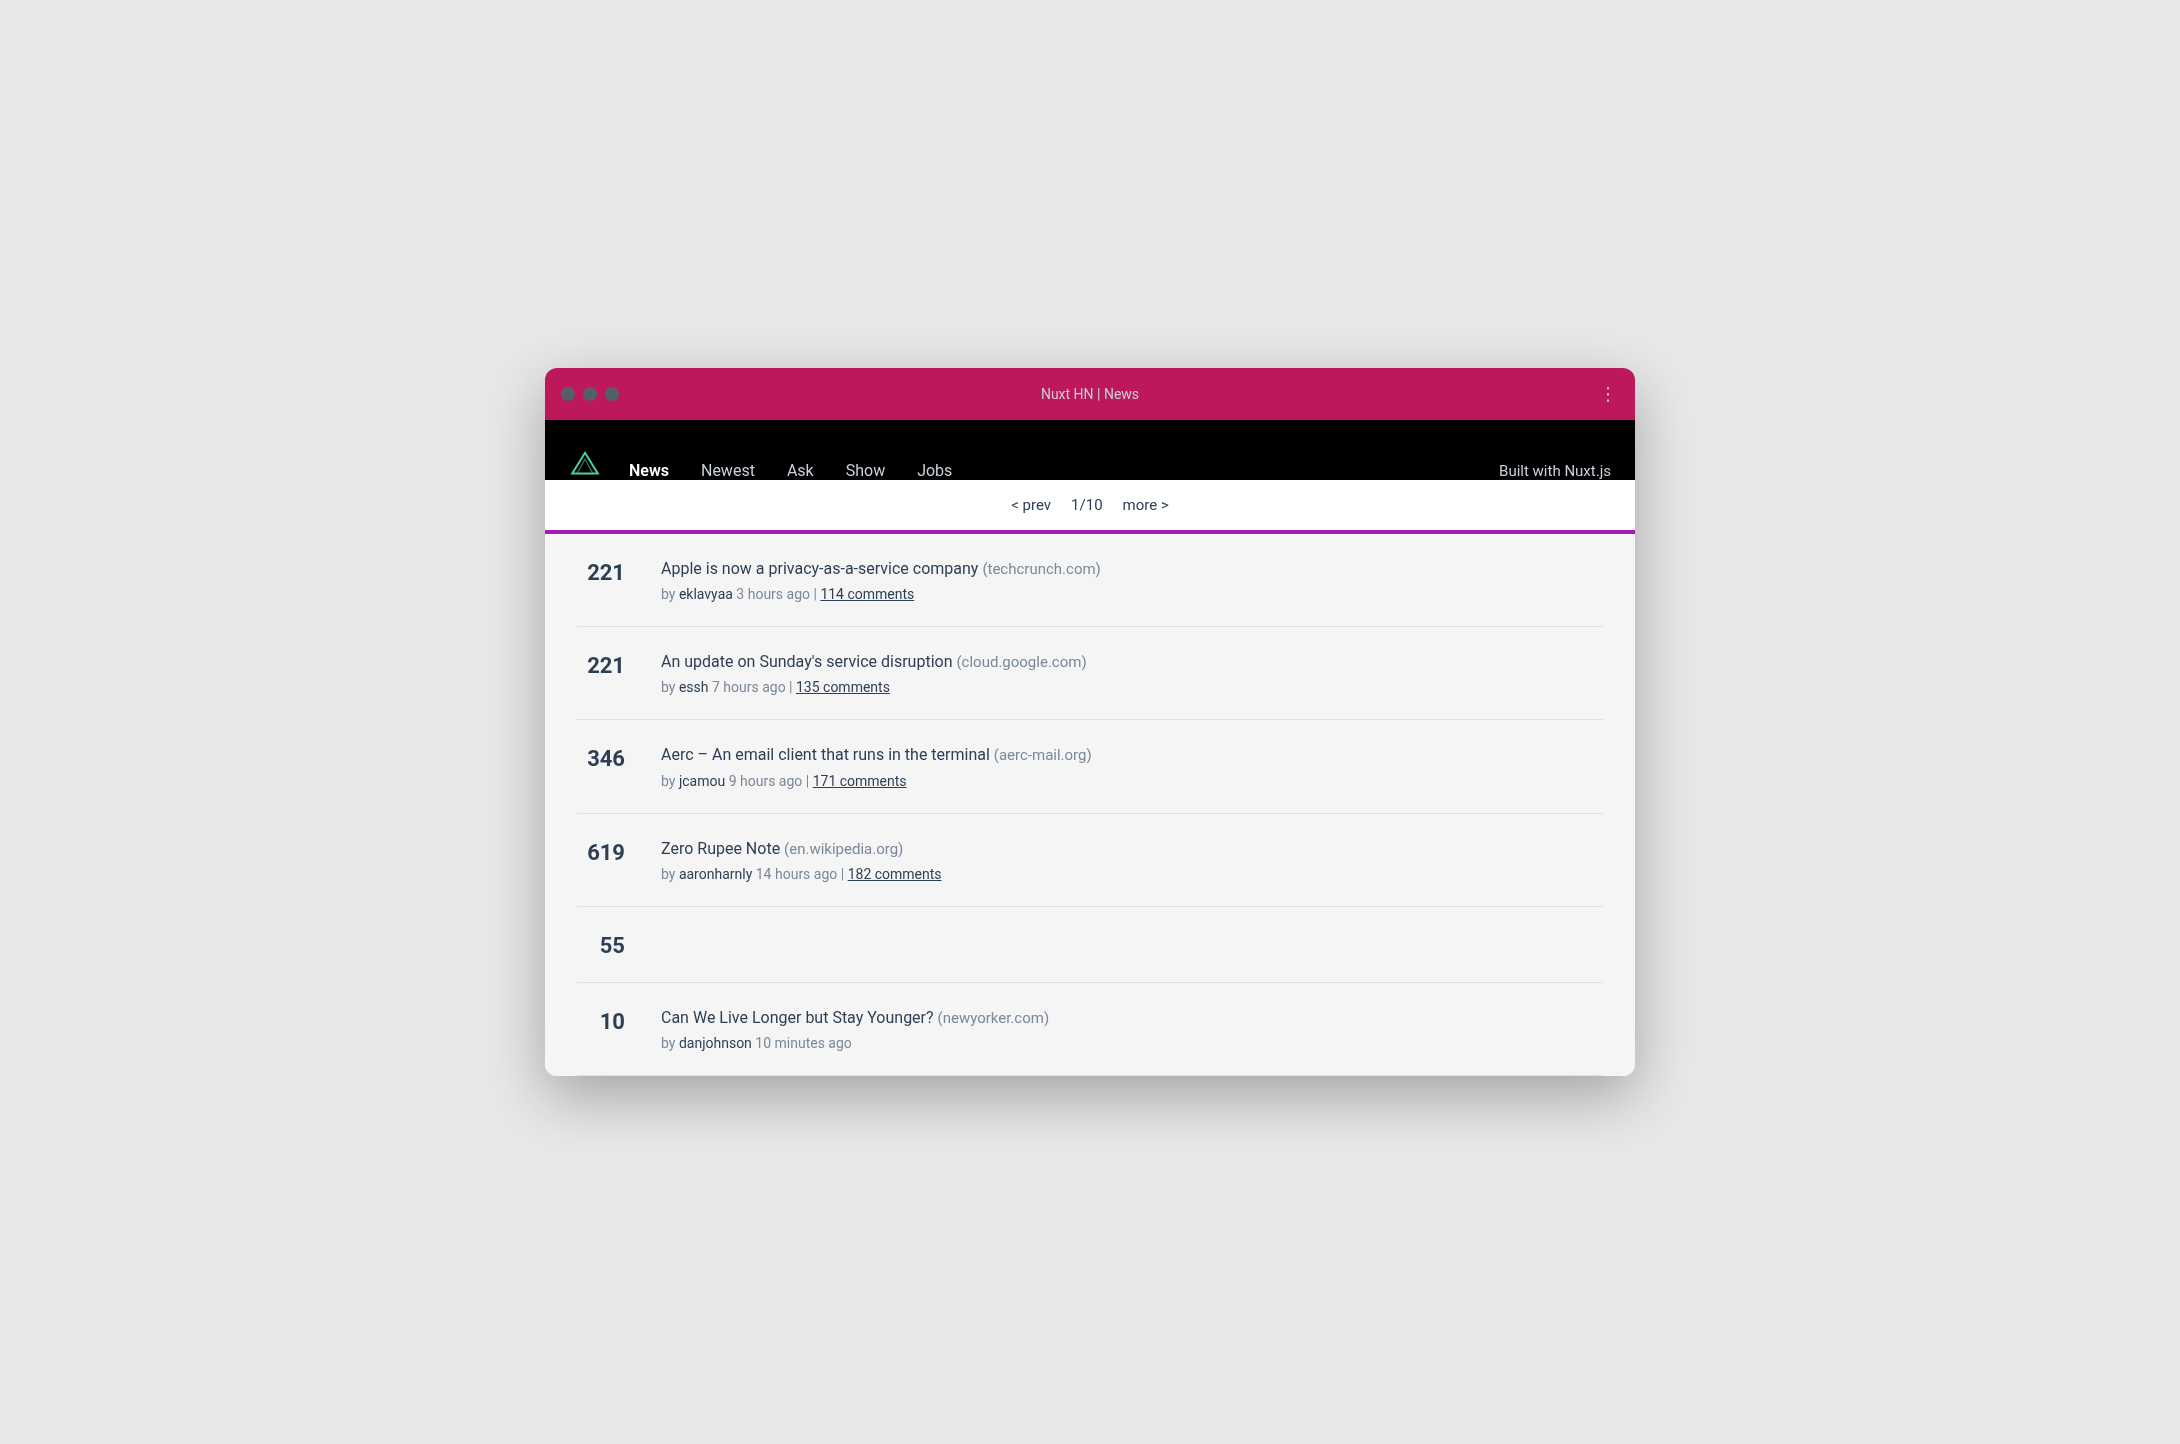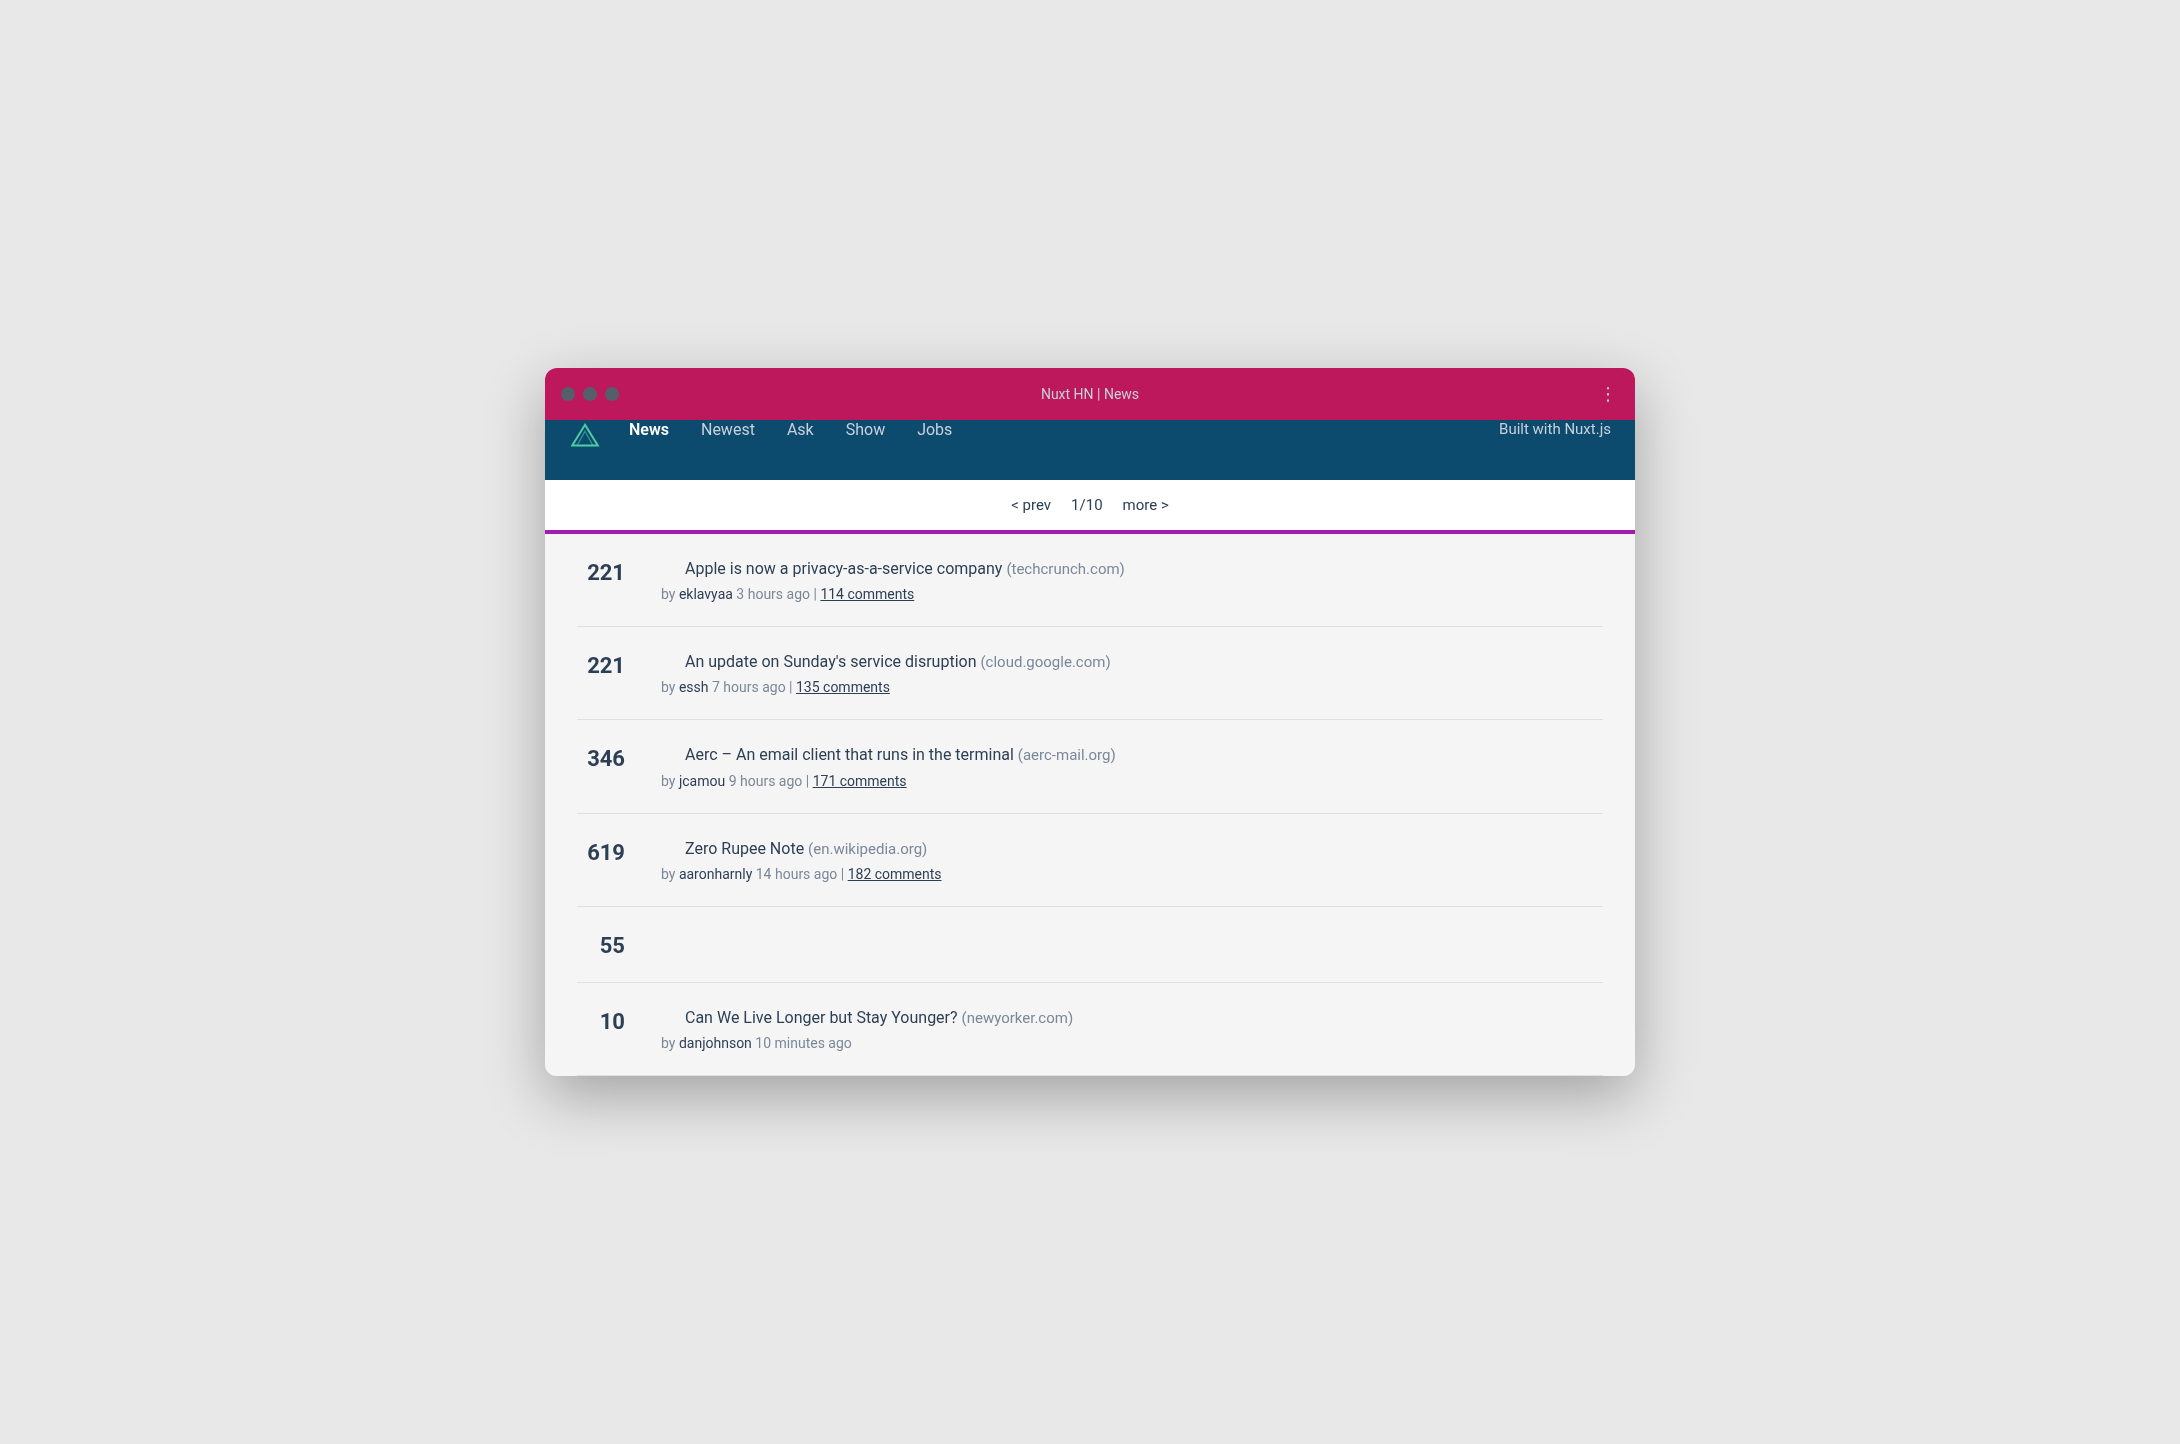--- a/index.html
+++ b/index.html
@@ -56,23 +56,23 @@
     .title-bar-menu {
       margin-left: auto;
       color: #c8d0da;
       font-size: 18px;
       cursor: pointer;
       letter-spacing: 2px;
     }
 
     
     .nav-bar {
-      background: #0c4a6e;
-      display: flex;
-      align-items: flex-start;
+      background: #000000;
+      display: flex;
+      align-items: flex-end;
       padding: 0 24px;
       height: 60px;
     }
 
     .logo {
       margin-right: 28px;
       display: flex;
       align-items: center;
     }
 
@@ -161,21 +161,20 @@
 
     .news-body {
       flex: 1;
     }
 
     .news-title {
       font-size: 16px;
       color: #2d3f55;
       margin-bottom: 6px;
       line-height: 1.4;
-      margin-left: 24px;
     }
 
     .news-title .domain {
       color: #7a8899;
       font-size: 15px;
       font-weight: 400;
     }
 
     .news-meta {
       font-size: 14px;

